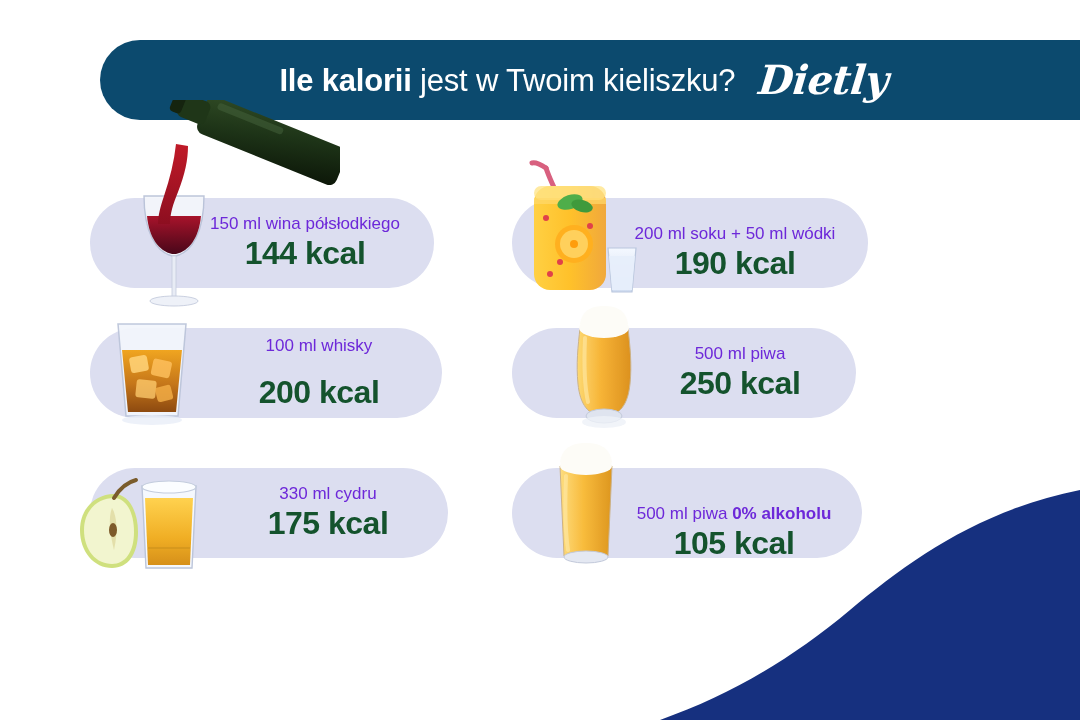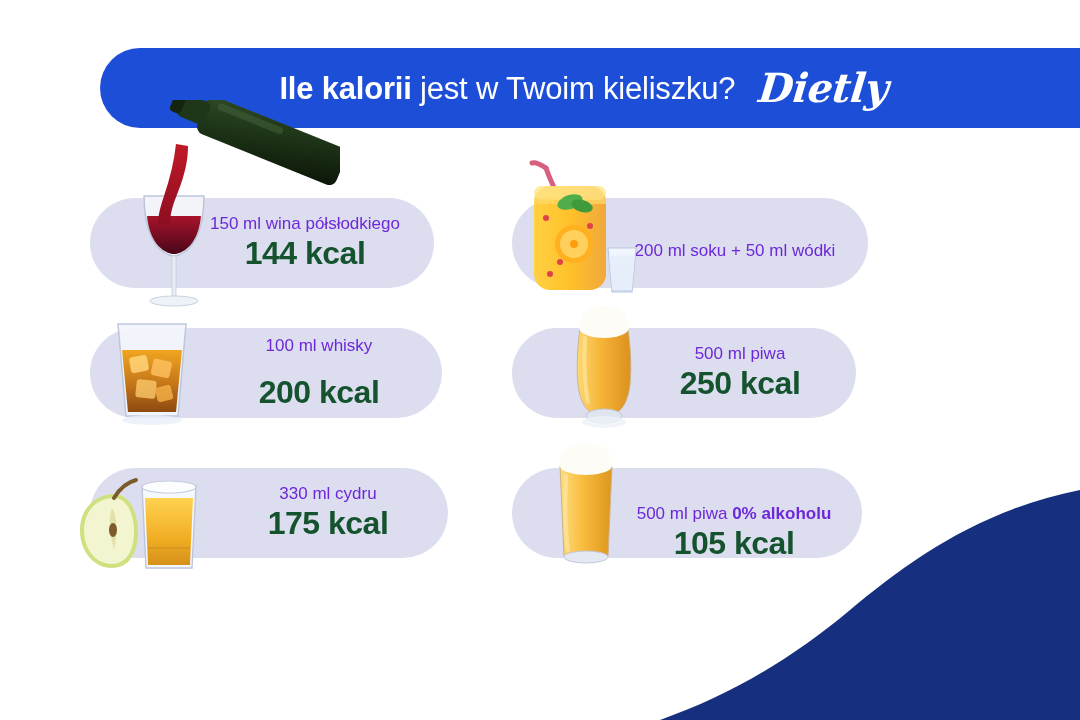--- a/index.html
+++ b/index.html
@@ -29,24 +29,24 @@
     bottom: 0;
     width: 420px;
     height: 230px;
     pointer-events: none;
   }
 
   
   .header-bar {
     position: absolute;
     left: 100px;
-    top: 48px;
+    top: 40px;
     width: 980px;
     height: 80px;
-    background: #1d4ed8;
+    background: #0c4a6e;
     border-top-left-radius: 40px;
     border-bottom-left-radius: 40px;
     display: flex;
     align-items: center;
     justify-content: center;
     z-index: 5;
   }
   .header-inner {
     display: flex;
     align-items: center;
@@ -233,20 +233,21 @@
       <circle cx="30" cy="66" r="3" fill="#e0414a"></circle>
       <circle cx="44" cy="110" r="3" fill="#e0414a"></circle>
       <circle cx="74" cy="74" r="3" fill="#e0414a"></circle>
       <circle cx="34" cy="122" r="3" fill="#e0414a"></circle>
 
       <path d="M92,96 L120,96 L116,140 L96,140 Z" fill="url(#vodkaG)" stroke="#b9c6dd" stroke-width="1.2"></path>
       <path d="M93,104 L119,104 L116,138 L96,138 Z" fill="#e7eefb" opacity="0.95"></path>
     </svg>
     <div class="card-text" style="left:608px; top:48px; width:254px; height:110px;">
       <div class="card-label">200 ml soku + 50 ml wódki</div>
+      <div class="card-value">190 kcal</div>
     </div>
 
     <div class="card card-3"></div>
     <svg class="card-art" style="left:96px; top:158px; width:112px; height:128px; z-index:3;" viewBox="0 0 112 128">
       <defs>
         <linearGradient id="whiskyG" x1="0" y1="0" x2="0" y2="1">
           <stop offset="0%" stop-color="#f0a520"></stop>
           <stop offset="55%" stop-color="#c5761a"></stop>
           <stop offset="100%" stop-color="#8d4a10"></stop>
         </linearGradient>

